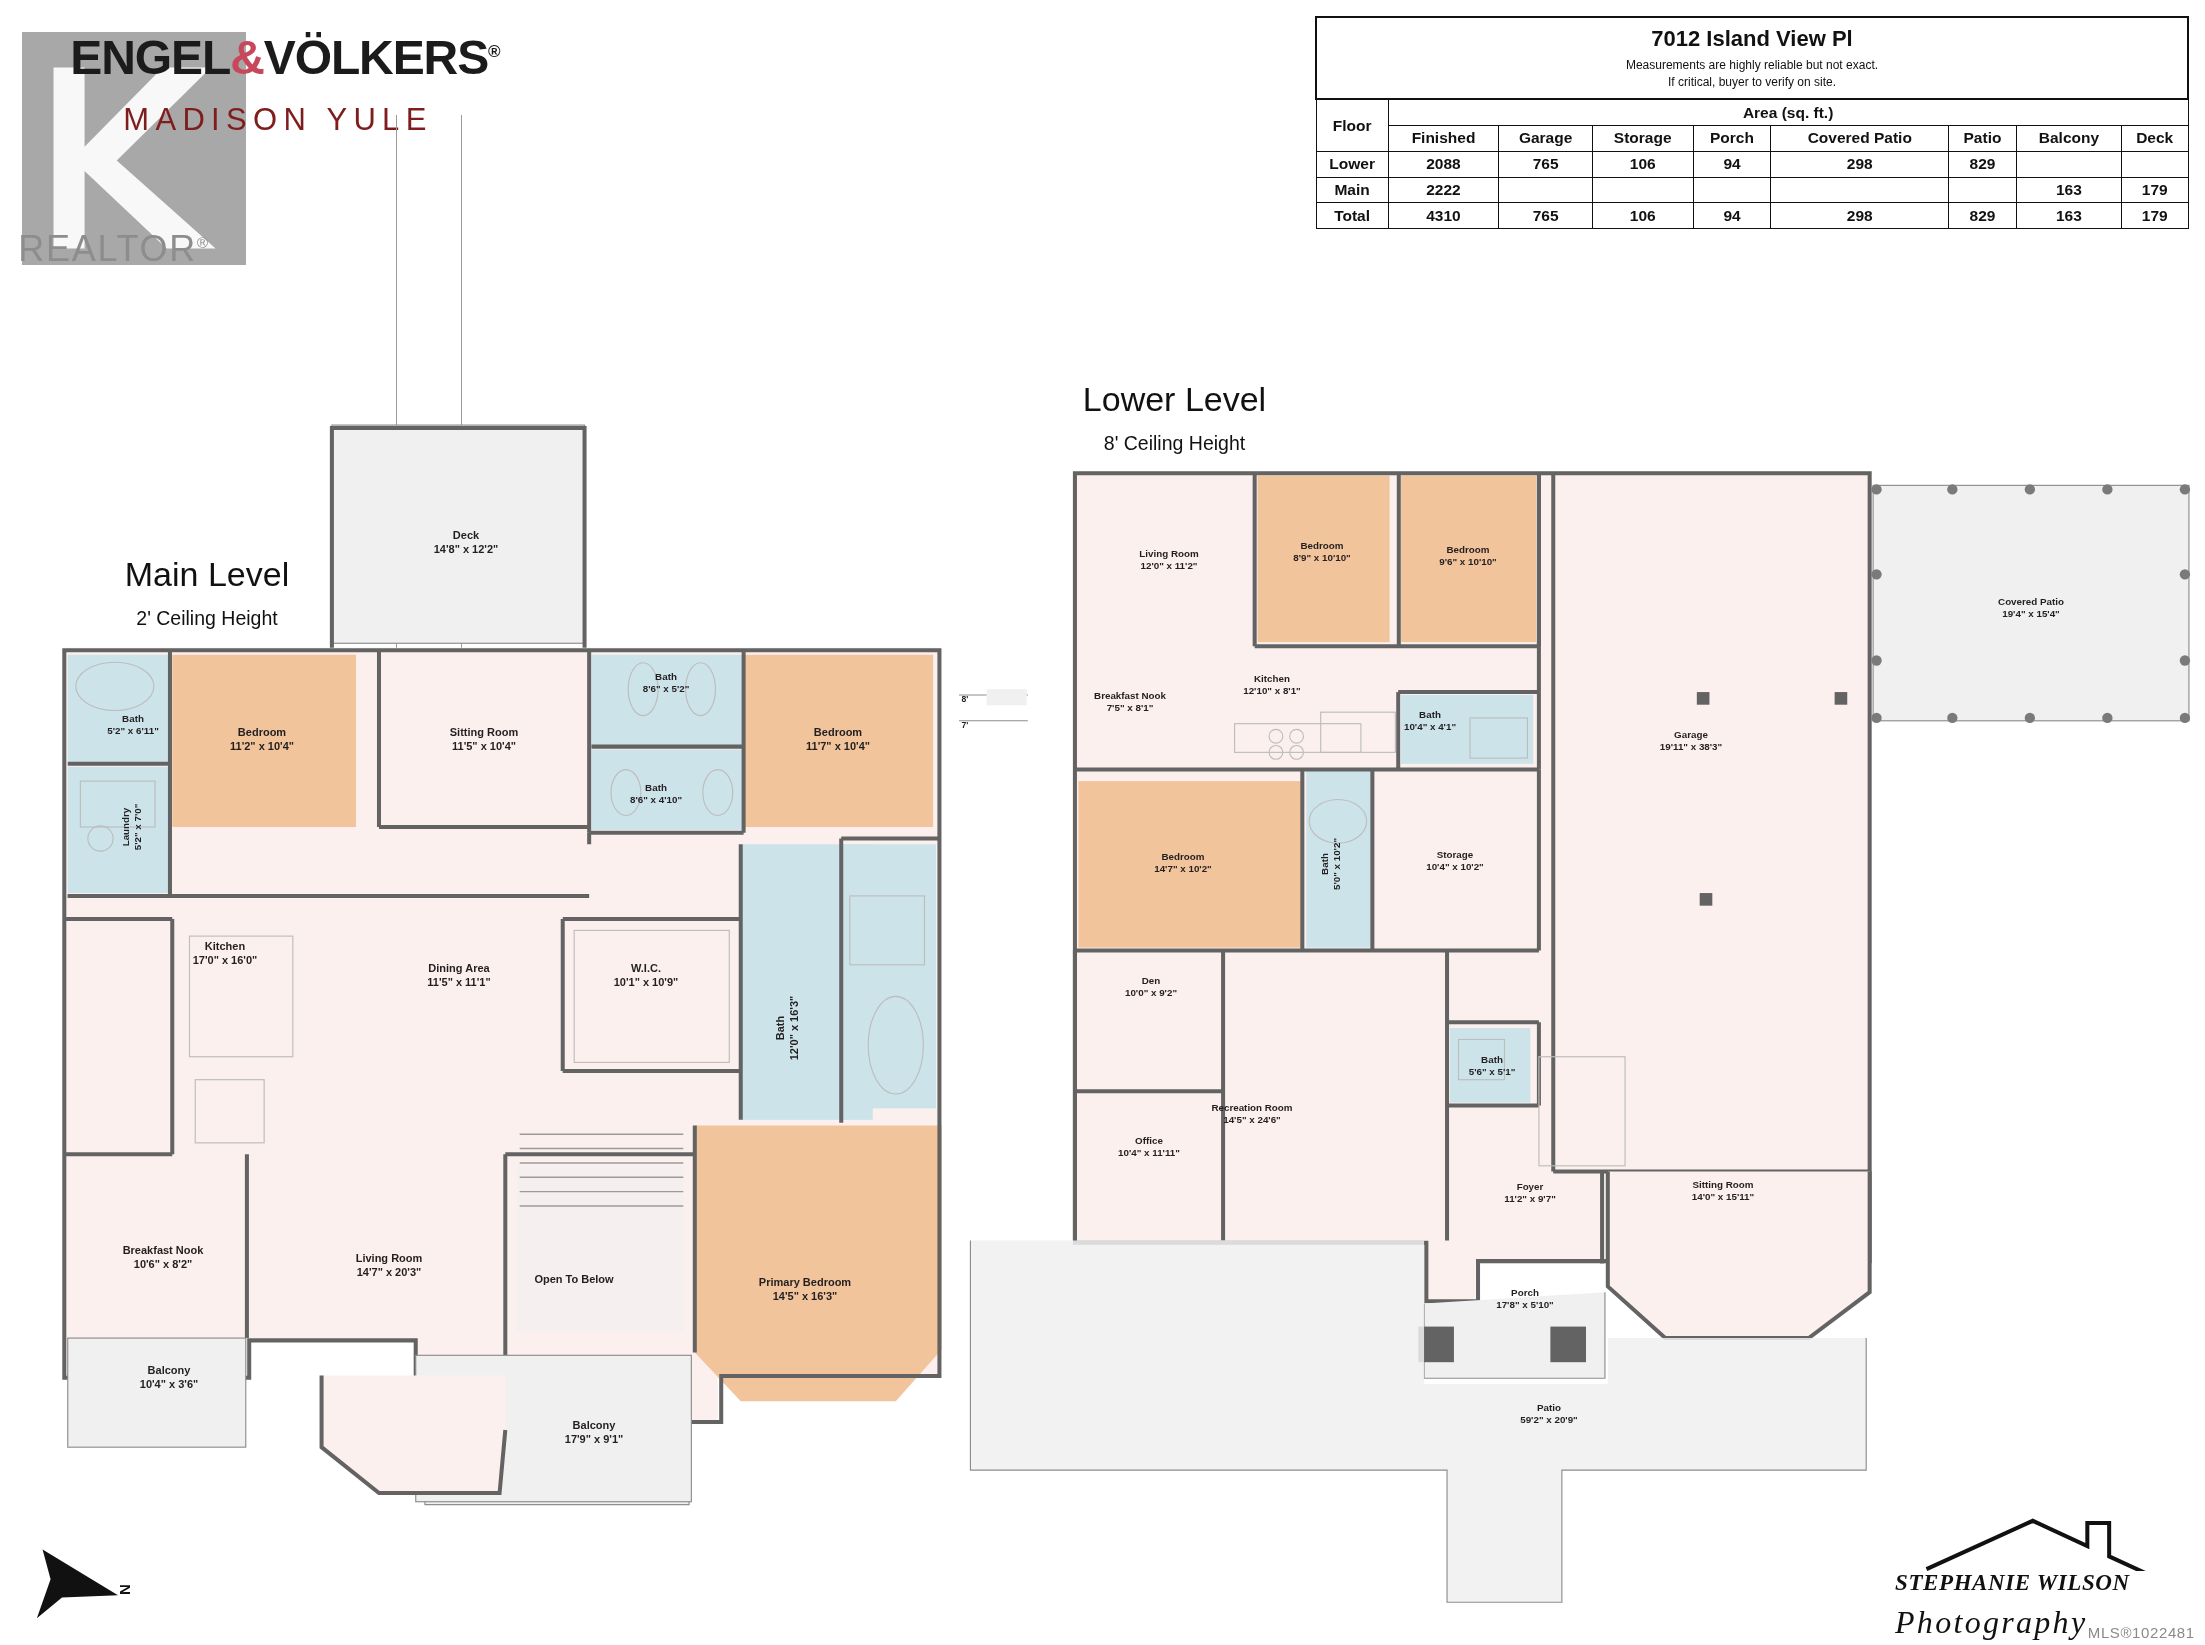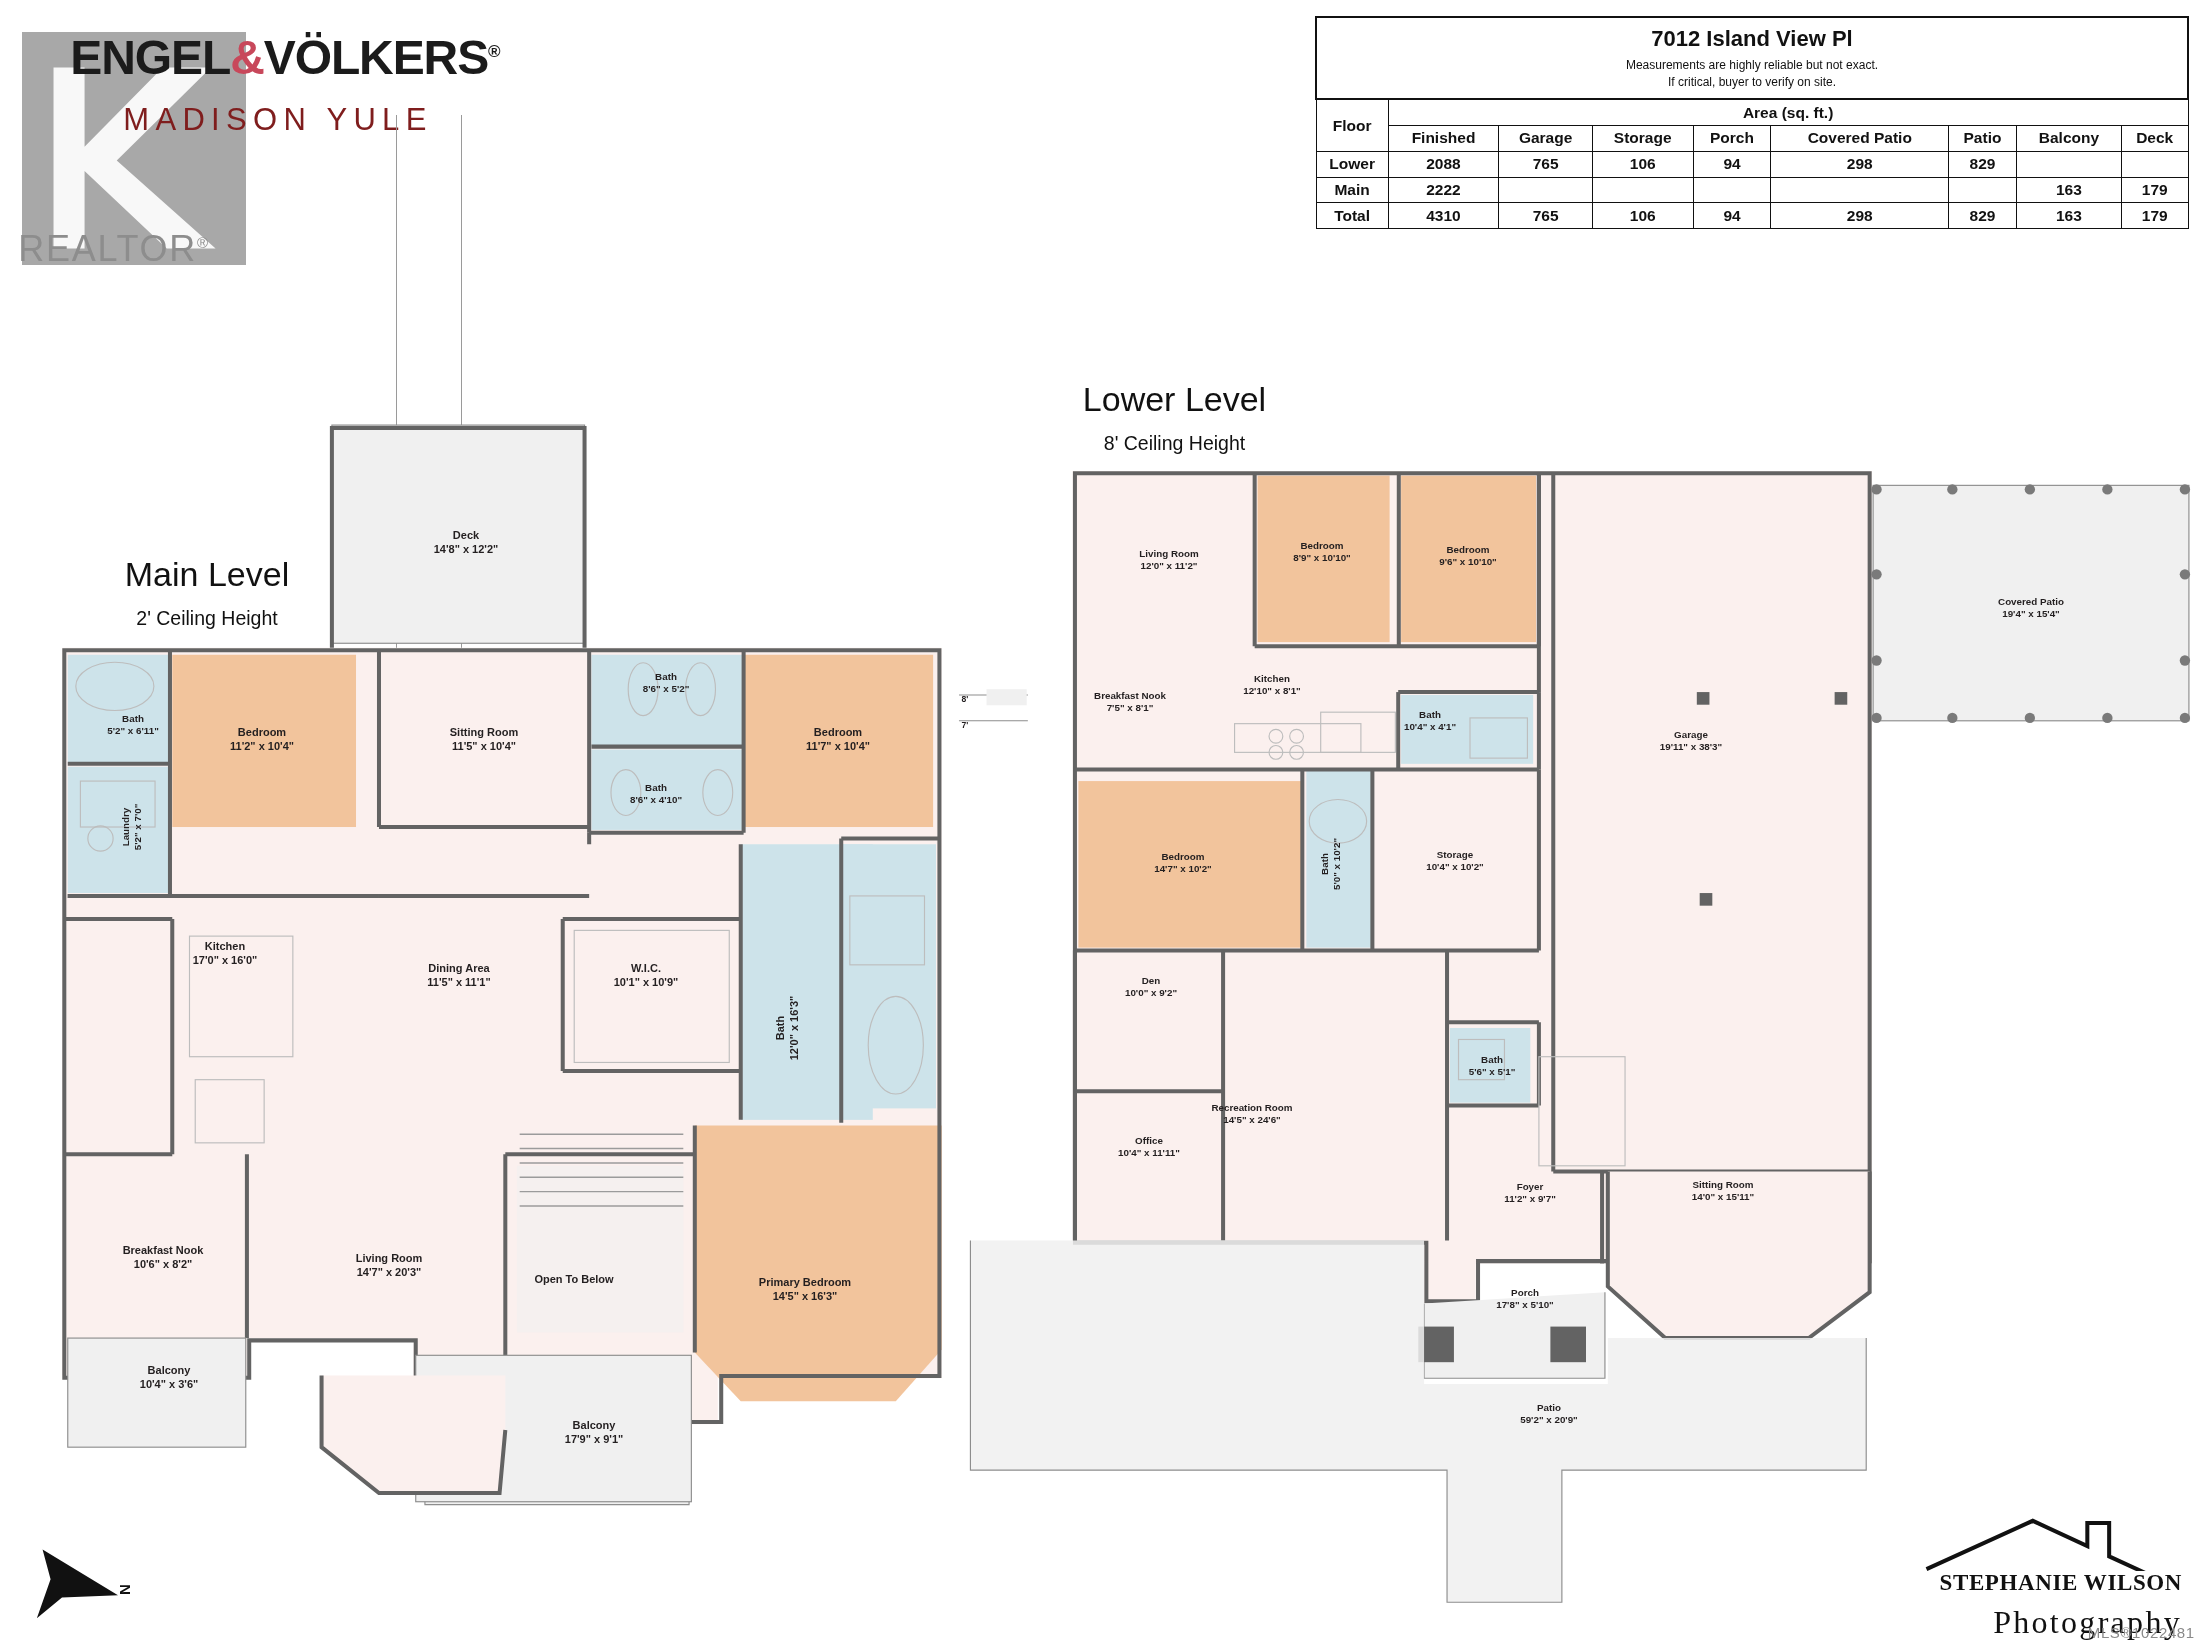--- a/index.html
+++ b/index.html
@@ -58,21 +58,21 @@
   .rlabel.vert{transform:translate(-50%,-50%) rotate(-90deg);}
   .rlabel.small{font-size:9.8px;}
   .rlabel.small .dim{font-size:9.8px;}
 
   
   #mls{position:absolute;right:10.3px;bottom:4.6px;font-size:15px;color:#8a8a8a;
        letter-spacing:0.6px;}
 
   
   #photog{position:absolute;left:1895px;top:1516px;width:287px;height:115px;
-          text-align:right;}
+          text-align:left;font-style:italic;}
   #photog .ph-name{font-family:"Liberation Serif","DejaVu Serif",serif;
      font-size:23px;font-weight:700;letter-spacing:0.6px;color:#111;line-height:1;}
   #photog .ph-sub{font-family:"Liberation Serif","DejaVu Serif",serif;
      font-size:32px;letter-spacing:2.3px;color:#111;line-height:1;margin-top:12px;}
 
   #compass{position:absolute;left:32px;top:1545px;width:132px;height:80px;}
   #compass .clabel{position:absolute;left:87px;top:36px;font-size:15px;
      font-weight:700;transform:rotate(-90deg);color:#111;}
 </style>
 </head>

